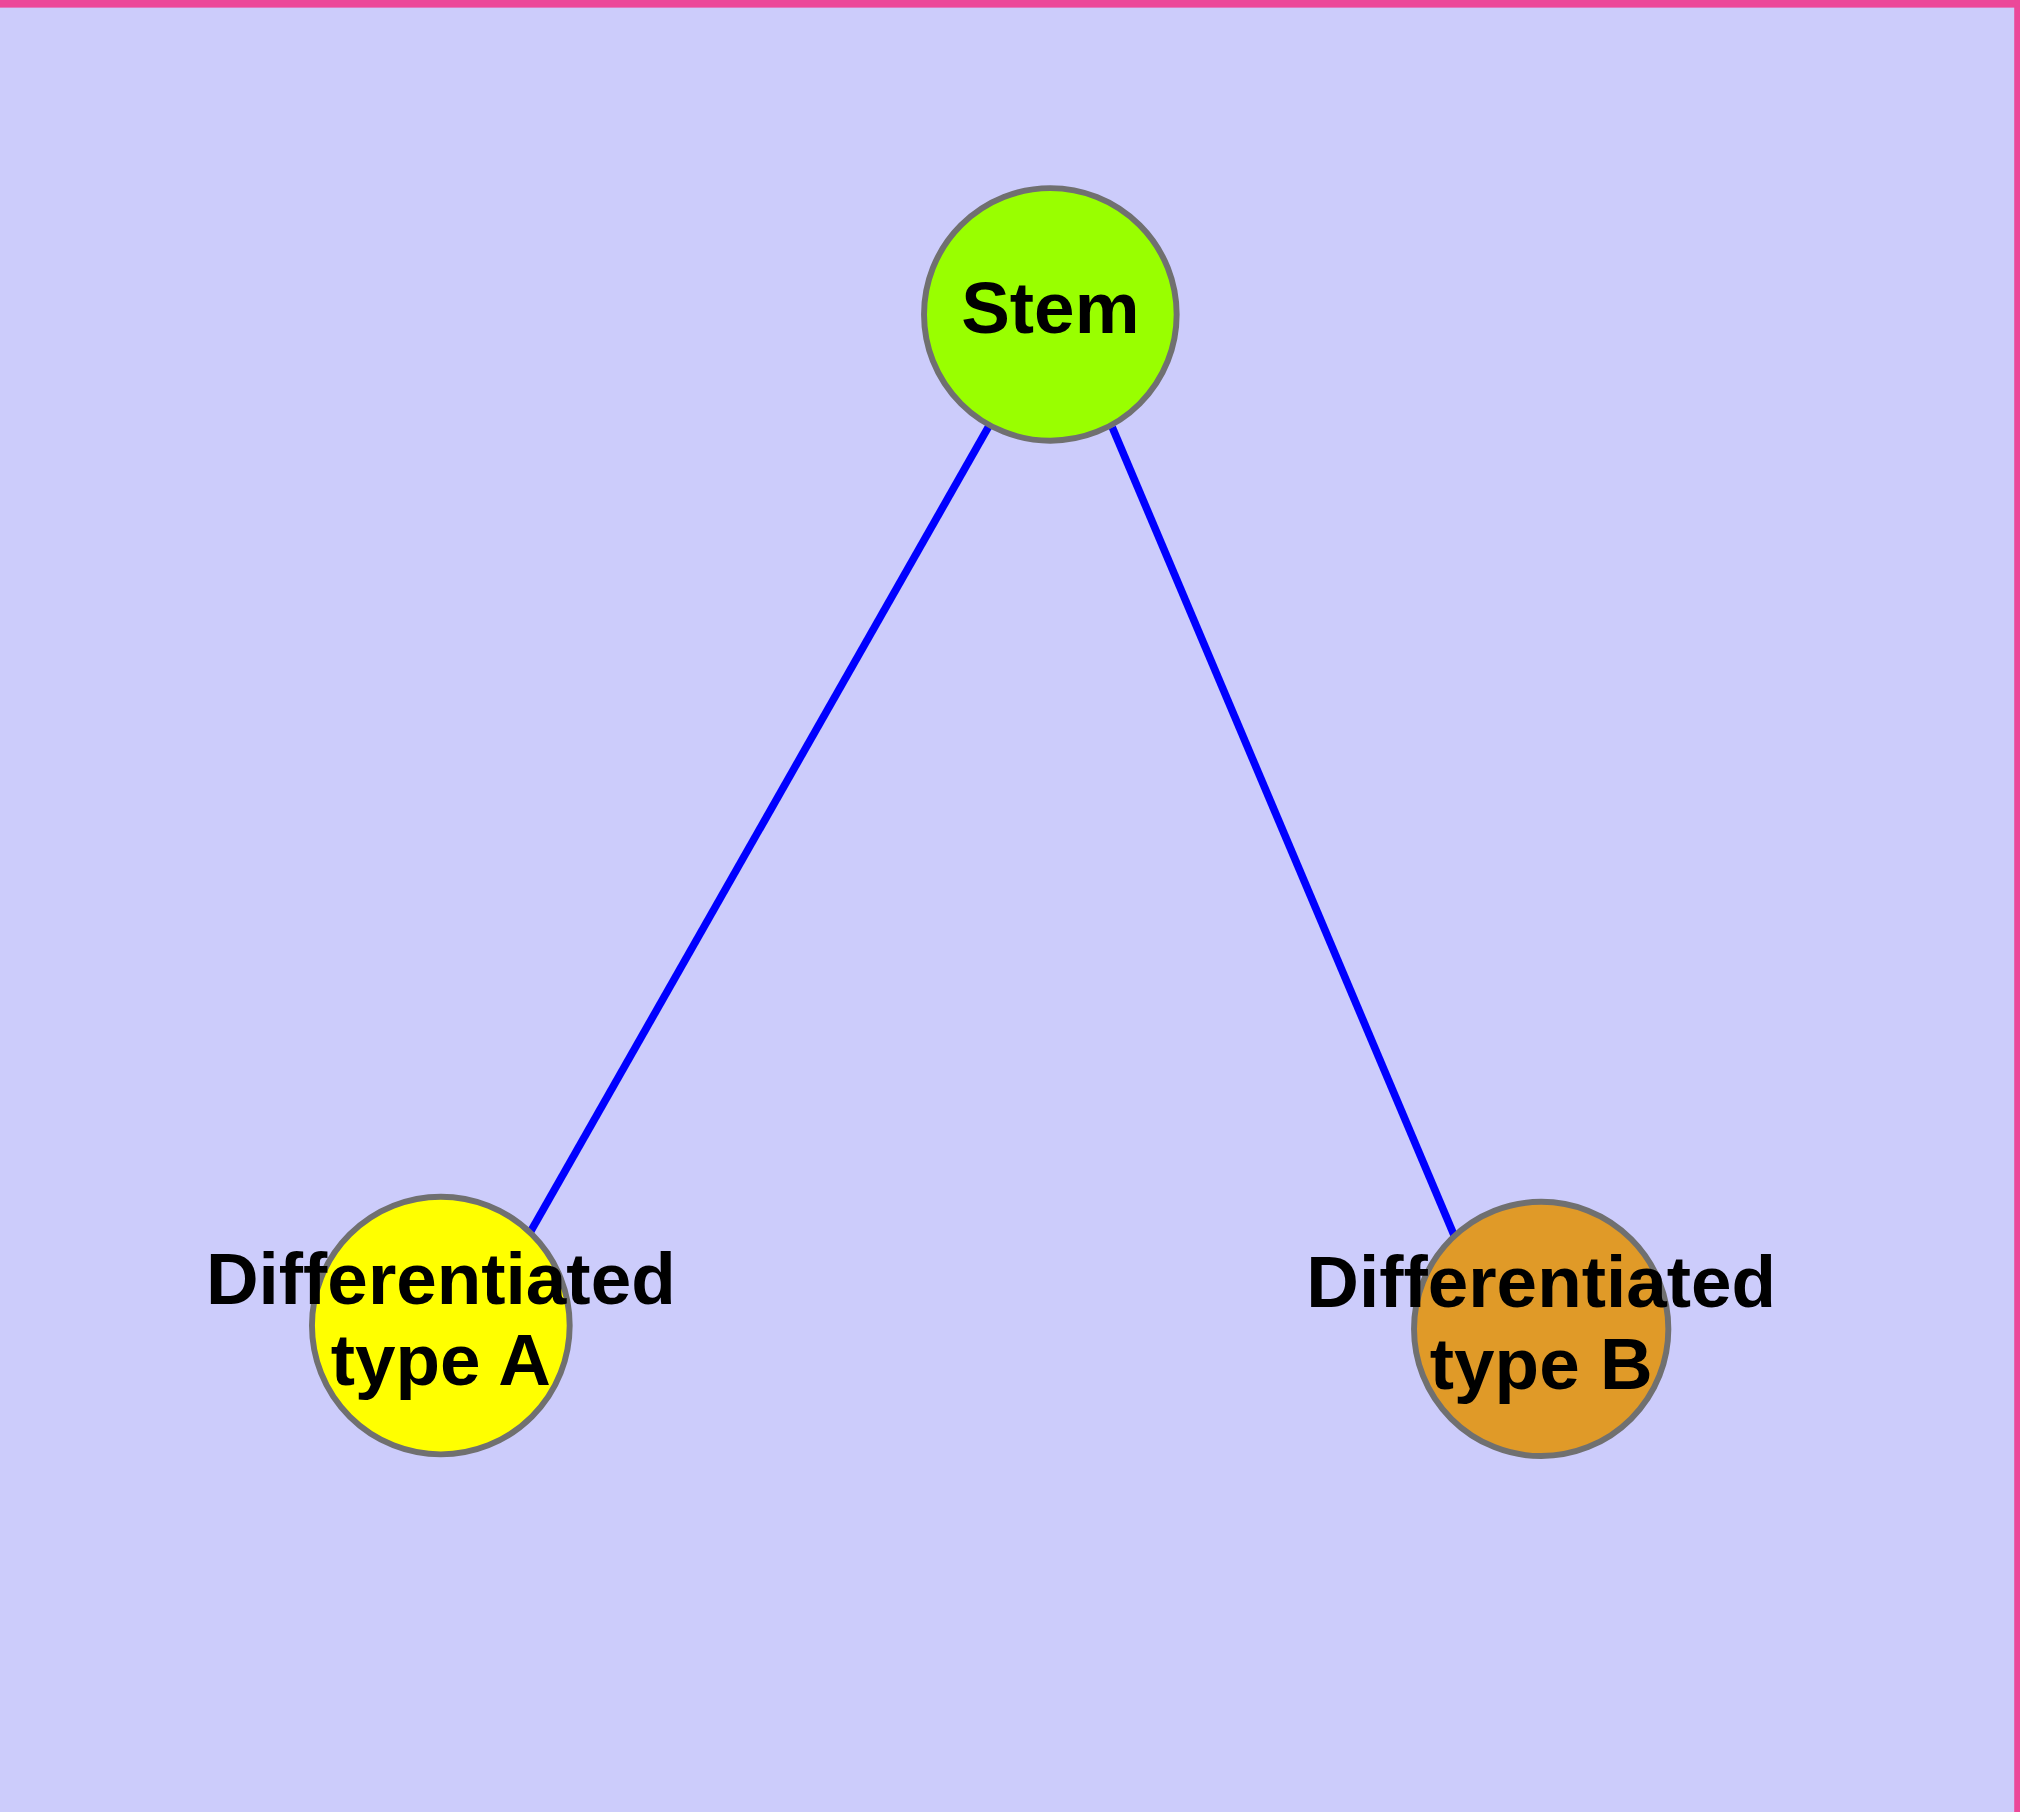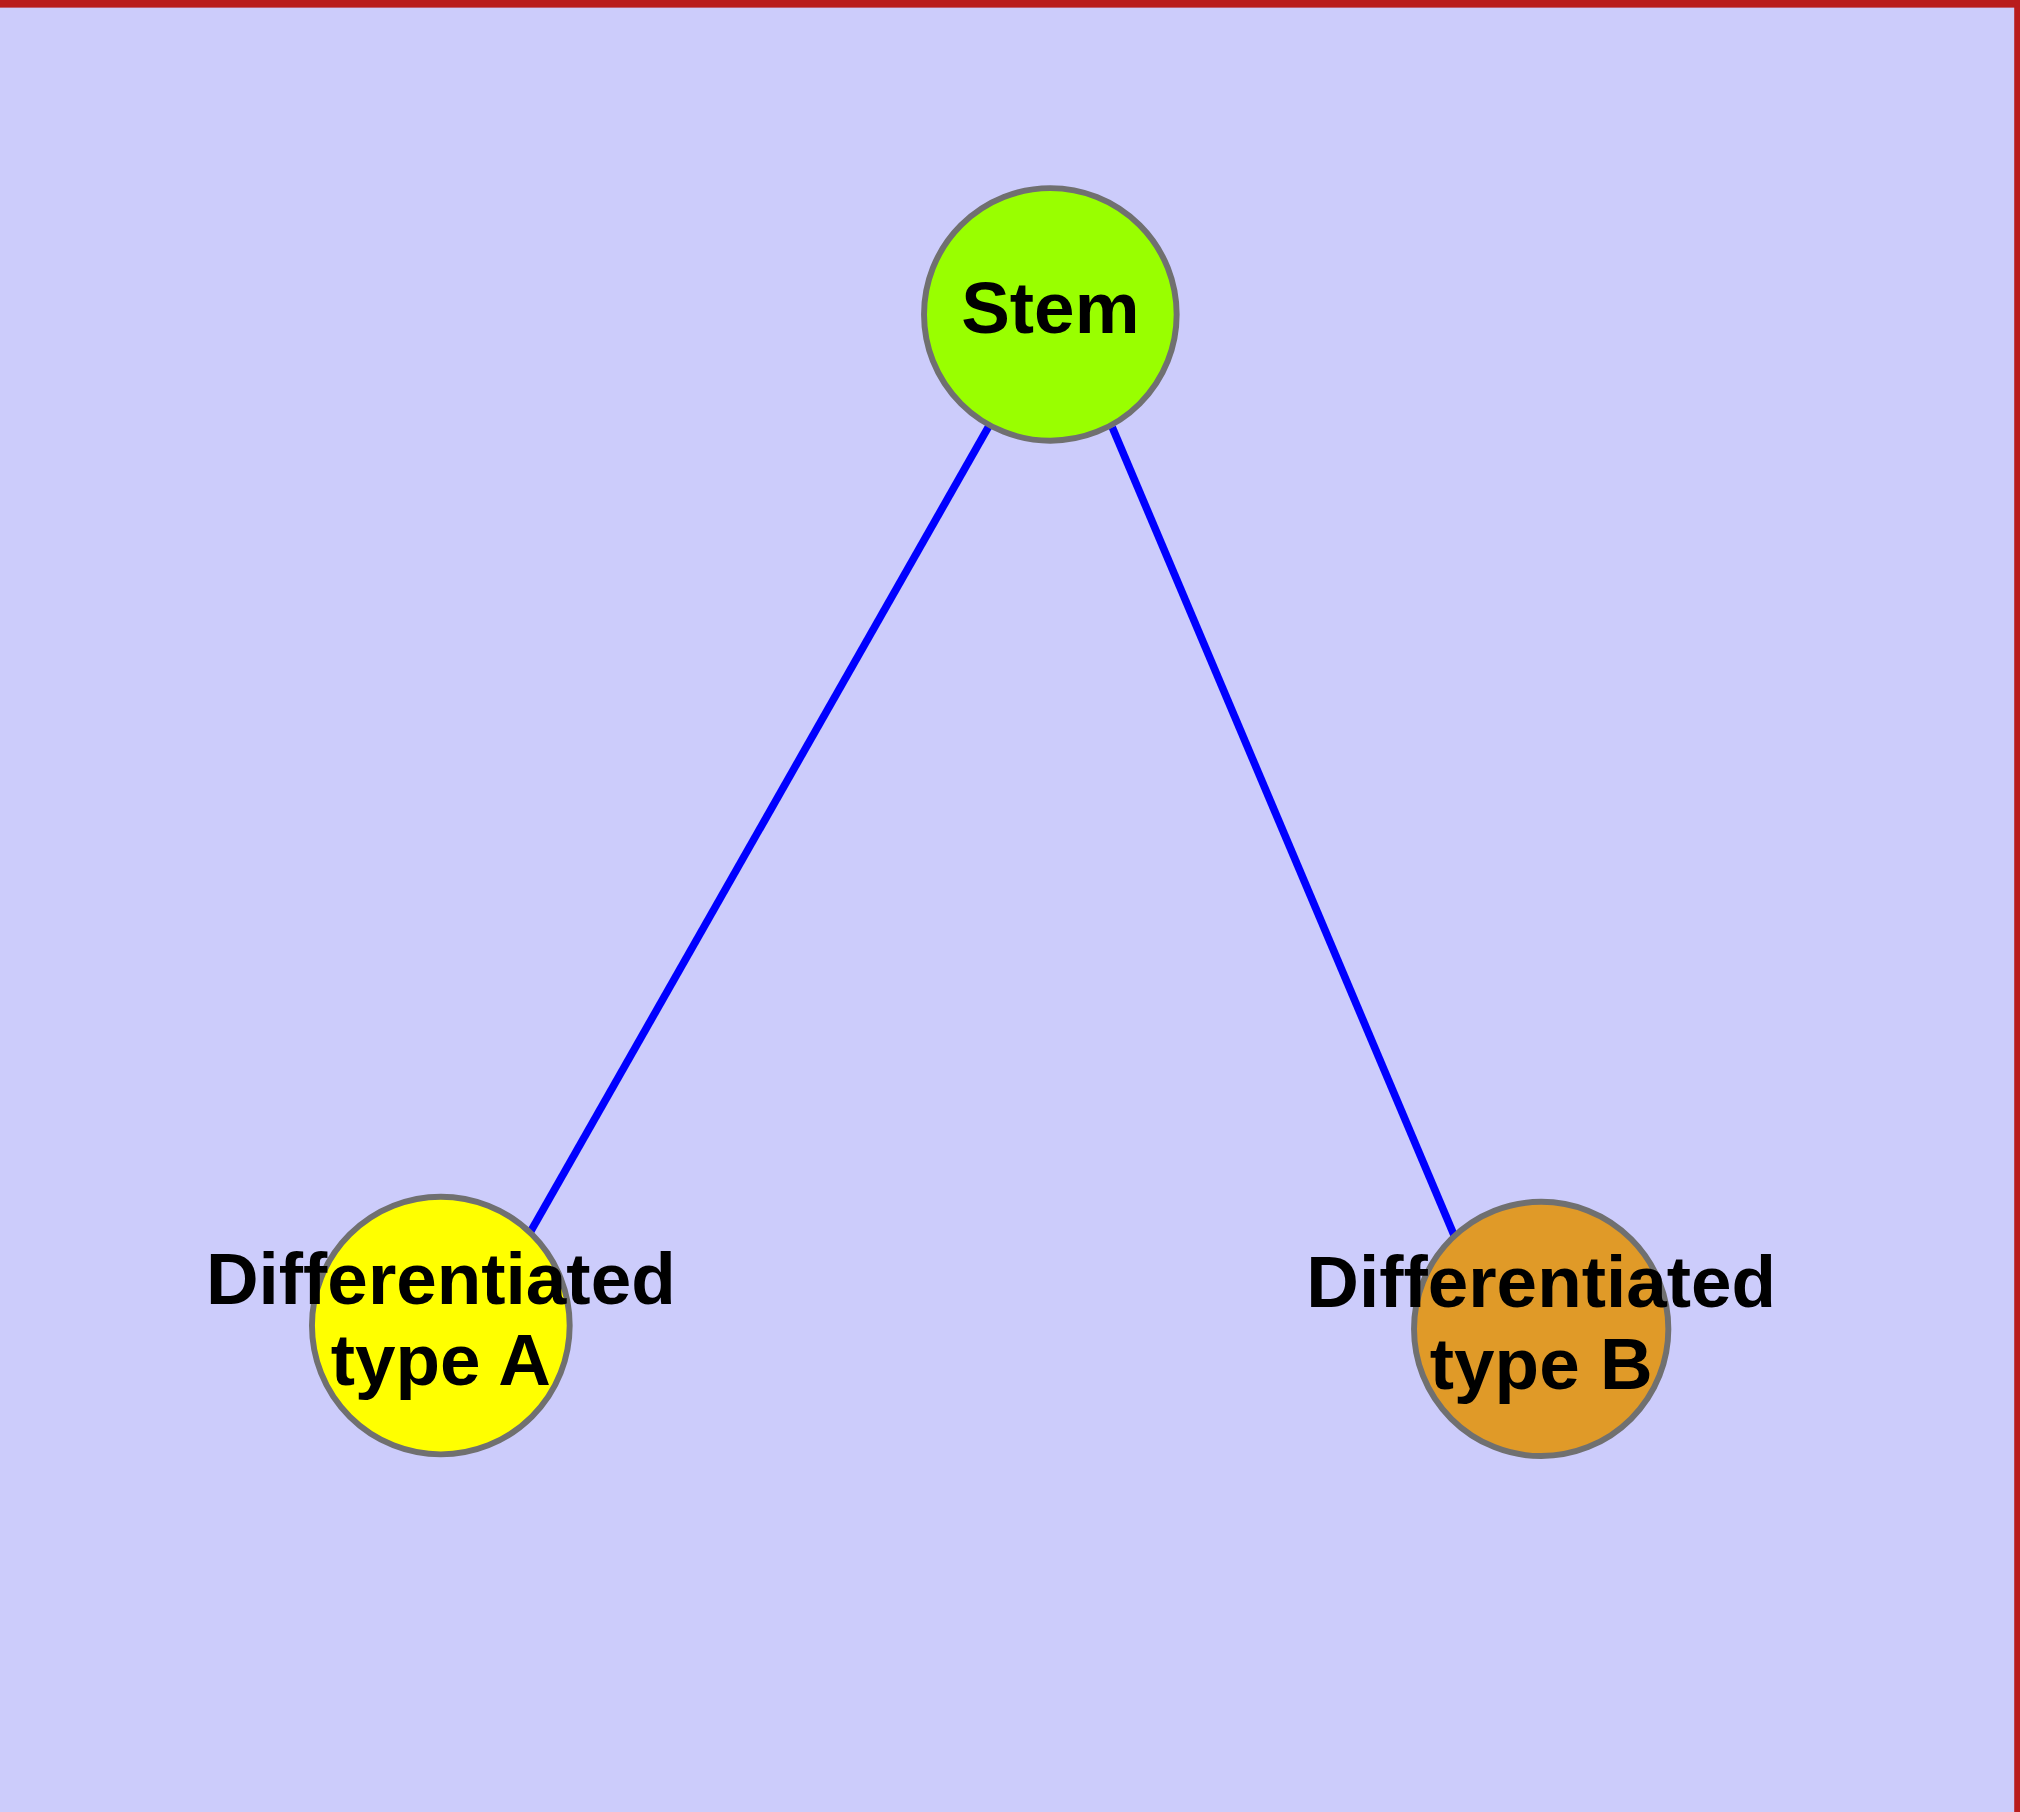--- a/index.html
+++ b/index.html
@@ -29,21 +29,21 @@
     font-weight: bold;
     fill: #000000;
     text-anchor: middle;
     dominant-baseline: middle;
     white-space: pre;
   }
 </style>
 </head>
 <body>
 
-<div id="canvas" style="width: 2021px; height: 1812px; background: #b91c1c;">
+<div id="canvas" style="width: 2021px; height: 1812px; background: #ec4899;">
   <svg id="graph-svg" viewBox="0 0 2384 2138" preserveAspectRatio="none" xmlns="http://www.w3.org/2000/svg" style="width: 2021px; height: 1812px;">
 
     <rect id="bg-rect" x="0" y="9" width="2376" height="2129" fill="#ccccfb"></rect>
 
     <g id="edges-layer">
         <line x1="1167" y1="502" x2="622" y2="1460" stroke="#0000ff" stroke-width="9" stroke-linecap="butt"></line>
         <line x1="1312" y1="504" x2="1718" y2="1464" stroke="#0000ff" stroke-width="9" stroke-linecap="butt"></line>
       </g>
     <g id="nodes-layer">
         <circle cx="1239" cy="371" r="149" fill="#99ff00" stroke="#707070" stroke-width="7"></circle>

